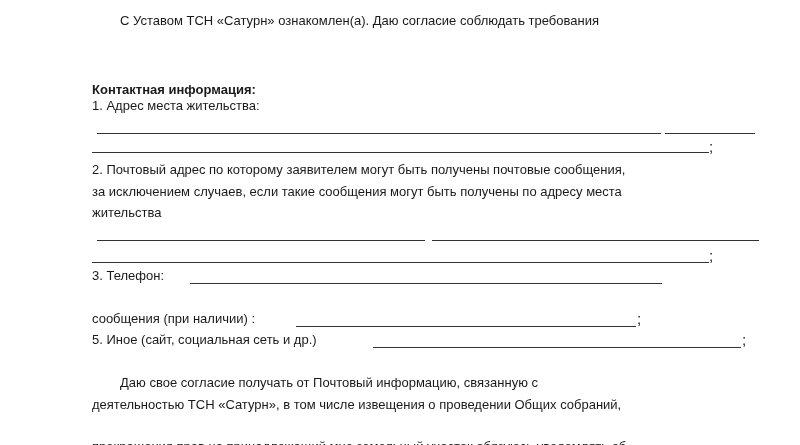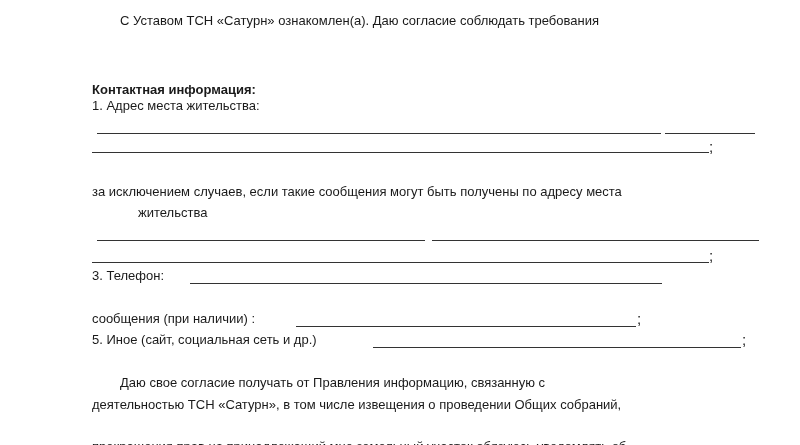--- a/index.html
+++ b/index.html
@@ -50,35 +50,36 @@
   <div class="t" style="left:120px; top:12px;">С Уставом ТСН «Сатурн» ознакомлен(а).  Даю согласие  соблюдать  требования</div>
 
   <div class="t bold" style="left:92px; top:81px;">Контактная информация:</div>
 
   <div class="t" style="left:92px; top:97px;">1. Адрес места жительства:</div>
   <div class="rule field" style="left:97px; top:133px; width:564px;"></div>
   <div class="rule field" style="left:665px; top:133px; width:90px;"></div>
   <div class="rule field" style="left:92px; top:152px; width:617px;"></div>
   <div class="semi" style="left:709px; top:138px;">;</div>
 
+  <div class="t" style="left:92px; top:161px;">2. Почтовый адрес по которому заявителем  могут  быть получены  почтовые сообщения,</div>
   <div class="t" style="left:92px; top:183px;">за исключением  случаев,  если такие сообщения  могут быть получены  по адресу места</div>
-  <div class="t" style="left:92px; top:204px;margin-left:46px;">жительства</div>
+  <div class="t" style="left:92px; top:204px;">жительства</div>
   <div class="rule field" style="left:97px; top:240px; width:328px;"></div>
   <div class="rule field" style="left:432px; top:240px; width:327px;"></div>
   <div class="rule field" style="left:92px; top:262px; width:617px;"></div>
   <div class="semi" style="left:709px; top:247px;">;</div>
 
   <div class="t" style="left:92px; top:267px;">3. Телефон:</div>
   <div class="rule field" style="left:190px; top:283px; width:472px;"></div>
 
   <div class="t" style="left:92px; top:310px;">сообщения  (при наличии)  :</div>
   <div class="rule field" style="left:296px; top:326px; width:340px;"></div>
   <div class="semi" style="left:637px; top:310px;">;</div>
 
   <div class="t" style="left:92px; top:331px;text-align:center;">5. Иное (сайт,  социальная  сеть и др.)</div>
   <div class="rule field" style="left:373px; top:347px; width:368px;"></div>
   <div class="semi" style="left:742px; top:331px;">;</div>
 
-  <div class="t" style="left:120px; top:374px;">Даю свое согласие получать  от Правления  информацию,  связанную с</div>
+  <div class="t" style="left:120px; top:374px;">Даю свое согласие получать  от Почтовый  информацию,  связанную с</div>
   <div class="t" style="left:92px; top:396px;">деятельностью  ТСН «Сатурн», в том числе  извещения  о проведении Общих  собраний,</div>
   <div class="t" style="left:92px; top:438px;">прекращения  прав на принадлежащий  мне земельный участок  обязуюсь  уведомлять  об</div>
 
 </div>
 
 </body></html>

